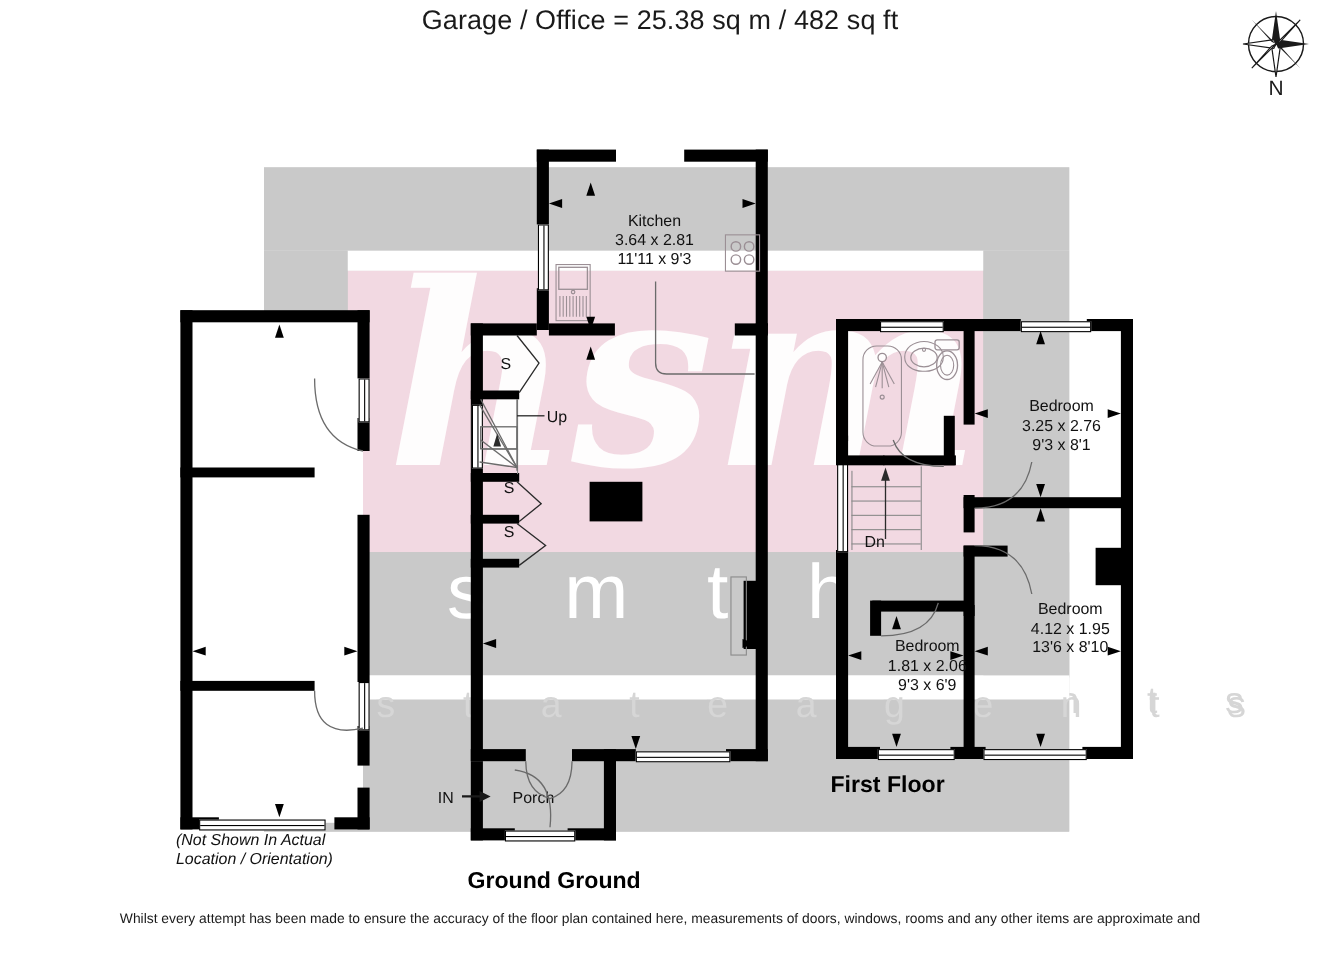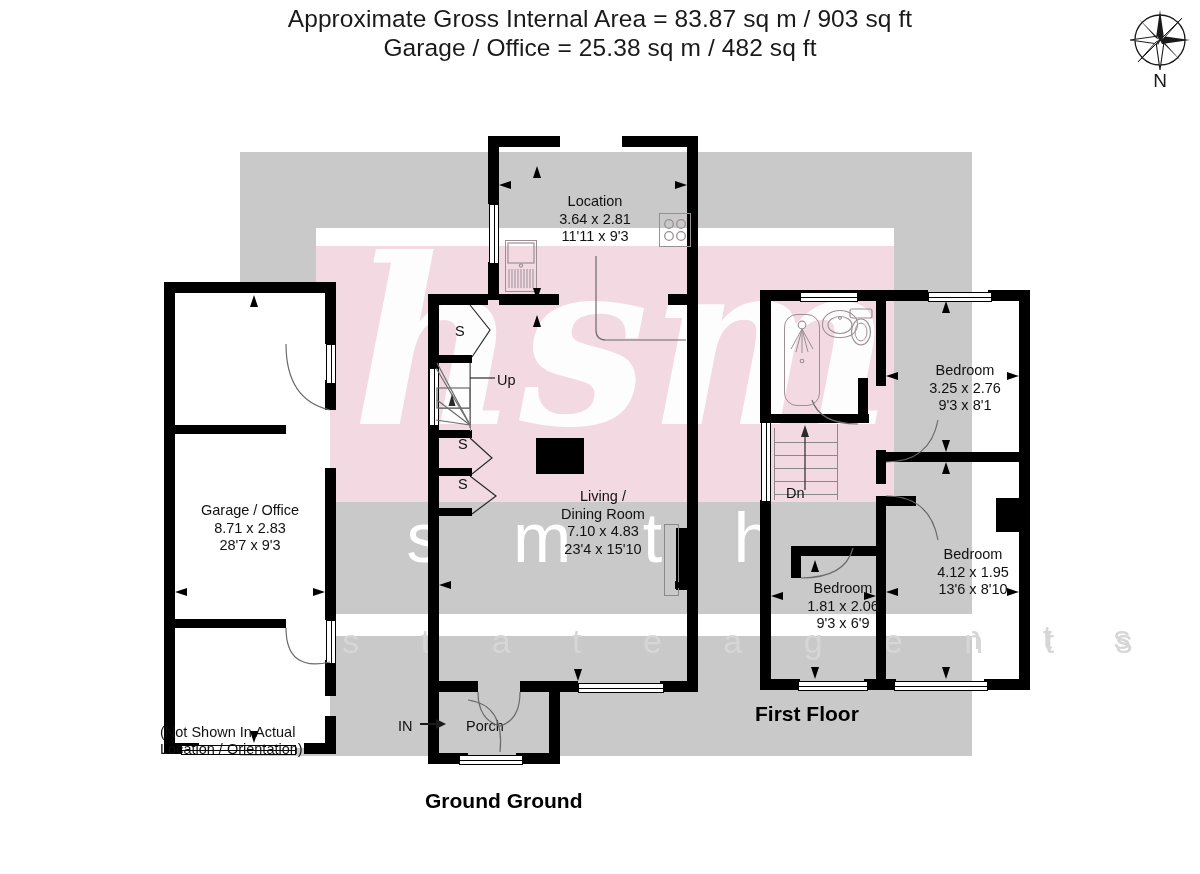--- a/index.html
+++ b/index.html
@@ -54,21 +54,20 @@
   
   .disc{position:absolute;left:0;top:826px;width:1200px;text-align:center;
         font-size:12.6px;line-height:19px;color:#1a1a1a;}
 </style>
 </head>
 <body>
 
 <div id="stage">
 
   <div class="hdr">
-    <div>Approximate Gross Internal Area = 83.87 sq m / 903 sq ft</div>
     <div>Garage / Office = 25.38 sq m / 482 sq ft</div>
   </div>
 
   <div class="compass">
     <svg width="64" height="64" viewBox="0 0 64 64">
       <circle cx="32" cy="32" r="25" fill="none" stroke="#1a1a1a" stroke-width="1.3"></circle>
       <polygon points="32,2 36,30 32,32 28,30" fill="#1a1a1a"></polygon>
       <polygon points="32,62 36,34 32,32 28,34" fill="#ffffff" stroke="#1a1a1a" stroke-width="1.1"></polygon>
       <polygon points="62,32 34,36 32,32 34,28" fill="#1a1a1a"></polygon>
       <polygon points="2,32 30,36 32,32 30,28" fill="#ffffff" stroke="#1a1a1a" stroke-width="1.1"></polygon>
@@ -117,43 +116,38 @@
   <div class="win" style="left:181px;top:745px;width:113px;height:8px;">
       <i></i>
     </div>
   <div class="winv" style="left:326px;top:344px;width:8px;height:38px;">
       <i></i>
     </div>
   <div class="winv" style="left:326px;top:620px;width:8px;height:42px;">
       <i></i>
     </div>
 
-  <div class="label" style="left:150px;top:502px;width:200px;">
-    <b>Garage / Office</b>
-    <b>8.71 x 2.83</b>
-    <b>28'7 x 9'3</b>
-  </div>
-  <div class="small-note" style="left:160px;top:724px;width:230px;">
+  <div class="small-note" style="left:160px;top:756px;width:230px;font-style:italic;">
     <div>(Not Shown In Actual</div>
     <div>Location / Orientation)</div>
   </div>
 
   <div class="room-fill" style="left:440px;top:148px;width:256px;height:152px;background:transparent;"></div>
 
   <div class="w" style="left:488px;top:136px;width:72px;height:11px;"></div>
   <div class="w" style="left:622px;top:136px;width:76px;height:11px;"></div>
   <div class="w" style="left:488px;top:136px;width:11px;height:68px;"></div>
   <div class="w" style="left:488px;top:262px;width:11px;height:38px;"></div>
   <div class="w" style="left:687px;top:136px;width:11px;height:160px;"></div>
   <div class="winv" style="left:489px;top:204px;width:8px;height:58px;">
       <i></i>
     </div>
 
   <div class="label" style="left:520px;top:193px;width:150px;">
-    <b>Location</b>
+    <b>Kitchen</b>
     <b>3.64 x 2.81</b>
     <b>11'11 x 9'3</b>
   </div>
 
   <div class="fixture" style="left:659px;top:213px;width:30px;height:32px;">
     <svg width="30" height="32" viewBox="0 0 30 32">
       <circle cx="9" cy="10" r="4.3" fill="none" stroke="#9b8f95" stroke-width="1.3"></circle>
       <circle cx="21" cy="10" r="4.3" fill="none" stroke="#9b8f95" stroke-width="1.3"></circle>
       <circle cx="9" cy="22" r="4.3" fill="none" stroke="#9b8f95" stroke-width="1.3"></circle>
       <circle cx="21" cy="22" r="4.3" fill="none" stroke="#9b8f95" stroke-width="1.3"></circle>
@@ -203,26 +197,20 @@
   <div class="winv" style="left:429px;top:368px;width:8px;height:56px;">
       <i></i>
     </div>
   <div class="tag" style="left:497px;top:372px;">Up</div>
 
   <div class="blk" style="left:536px;top:438px;width:48px;height:36px;"></div>
 
   <div class="blk" style="left:676px;top:528px;width:14px;height:62px;"></div>
   <div class="fixture" style="left:664px;top:524px;width:13px;height:70px;border-color:#8a8a8a;"></div>
 
-  <div class="label" style="left:513px;top:488px;width:180px;">
-    <b>Living /</b>
-    <b>Dining Room</b>
-    <b>7.10 x 4.83</b>
-    <b>23'4 x 15'10</b>
-  </div>
 
   <div class="w" style="left:428px;top:692px;width:11px;height:72px;"></div>
   <div class="w" style="left:428px;top:753px;width:40px;height:11px;"></div>
   <div class="w" style="left:516px;top:753px;width:44px;height:11px;"></div>
   <div class="w" style="left:549px;top:681px;width:11px;height:83px;"></div>
   <div class="win" style="left:459px;top:755px;width:62px;height:8px;">
       <i></i>
     </div>
   <div class="tag" style="left:466px;top:718px;">Porch</div>
   <div class="tag" style="left:398px;top:718px;">IN</div>
@@ -403,15 +391,16 @@
       <path d="M 1019 592 L 1007 596 L 1007 588 Z"></path>
       <path d="M 946 679 L 950 667 L 942 667 Z"></path>
       <path d="M 771 596 L 783 600 L 783 592 Z"></path>
       <path d="M 876 596 L 864 600 L 864 592 Z"></path>
       <path d="M 815 560 L 819 572 L 811 572 Z"></path>
       <path d="M 815 679 L 819 667 L 811 667 Z"></path>
     </g>
   </svg>
 
   <div class="disc">
+    <div>Whilst every attempt has been made to ensure the accuracy of the floor plan contained here, measurements of doors, windows, rooms and any other items are approximate and</div>
   </div>
 
 </div>
 
 </body></html>

